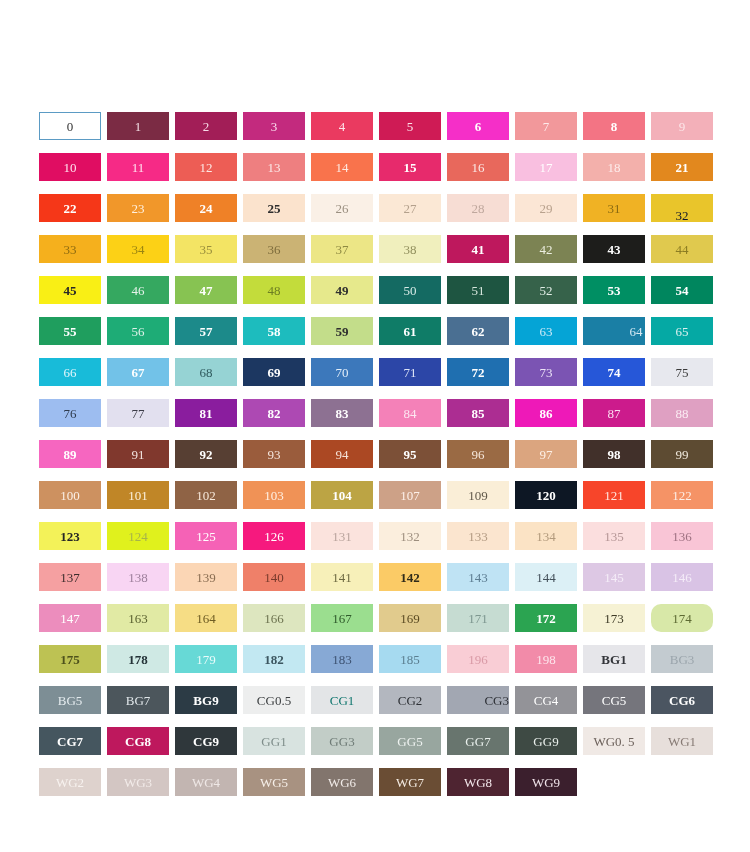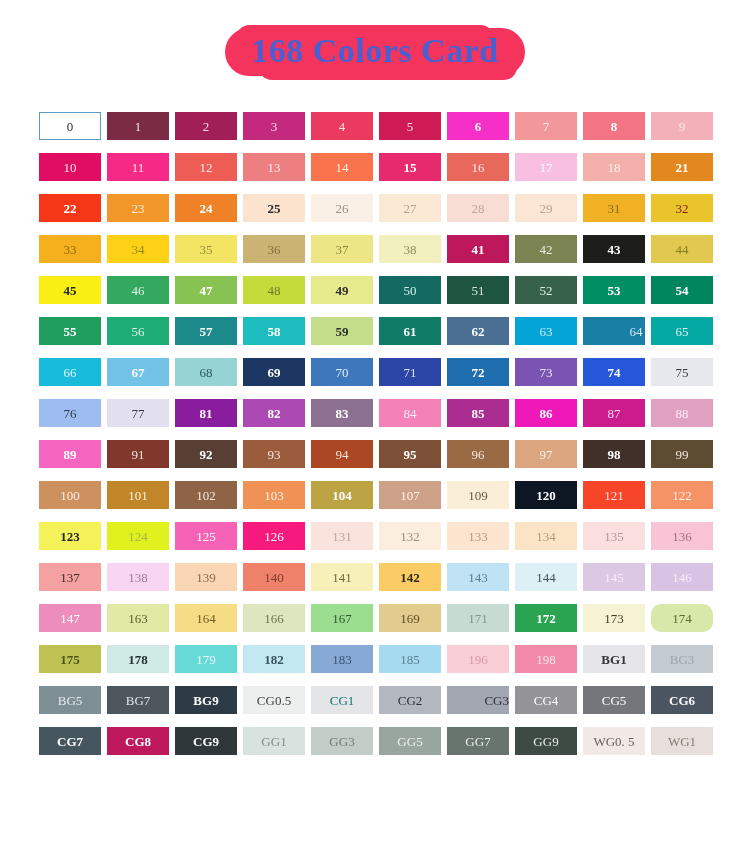--- a/index.html
+++ b/index.html
@@ -99,25 +99,20 @@
     user-select: none;
   }
   .swatch.bold { font-weight: 700; }
   .swatch.outlined { border: 1px solid #5b9bc4; }
 </style>
 </head>
 <body>
 
 <div class="page">
 
-  <div class="title-wrap">
-    <div class="title-banner" style="background: rgb(245, 52, 94);">
-      <span class="title-text" style="color: rgb(74, 95, 208);">168 Colors Card</span>
-    </div>
-  </div>
 
   <div class="grid">
       <div class="row">
         <div class="swatch outlined" style="background: rgb(255, 255, 255); color: rgb(51, 51, 51);">
           <span>0</span>
         </div>
         <div class="swatch" style="background: rgb(123, 43, 68); color: rgb(243, 223, 228);">
           <span>1</span>
         </div>
         <div class="swatch" style="background: rgb(162, 30, 87); color: rgb(247, 220, 231);">
@@ -198,21 +193,21 @@
         </div>
         <div class="swatch" style="background: rgb(247, 221, 212); color: rgb(191, 167, 157);">
           <span>28</span>
         </div>
         <div class="swatch" style="background: rgb(251, 230, 213); color: rgb(184, 161, 141);">
           <span>29</span>
         </div>
         <div class="swatch" style="background: rgb(240, 178, 36); color: rgb(138, 106, 18);">
           <span>31</span>
         </div>
-        <div class="swatch" style="background: rgb(233, 197, 43); color: #7f1d1d;">
+        <div class="swatch" style="background: rgb(233, 197, 43); color: #0f172a; align-items: flex-end;">
           <span>32</span>
         </div>
       </div>
       <div class="row">
         <div class="swatch" style="background: rgb(245, 176, 29); color: rgb(141, 106, 16);">
           <span>33</span>
         </div>
         <div class="swatch" style="background: rgb(252, 209, 22); color: rgb(154, 133, 17);">
           <span>34</span>
         </div>
@@ -616,17 +611,43 @@
           <span>GG7</span>
         </div>
         <div class="swatch" style="background: rgb(62, 74, 68); color: rgb(233, 239, 235);">
           <span>GG9</span>
         </div>
         <div class="swatch" style="background: rgb(240, 233, 229); color: rgb(109, 98, 92);">
           <span>WG0. 5</span>
         </div>
         <div class="swatch" style="background: rgb(231, 223, 219); color: rgb(134, 122, 116);">
           <span>WG1</span>
+        </div>
+      </div>
+      <div class="row">
+        <div class="swatch" style="background: rgb(222, 210, 205); color: rgb(247, 242, 239);">
+          <span>WG2</span>
+        </div>
+        <div class="swatch" style="background: rgb(211, 198, 195); color: rgb(242, 235, 233);">
+          <span>WG3</span>
+        </div>
+        <div class="swatch" style="background: rgb(194, 181, 177); color: rgb(239, 232, 230);">
+          <span>WG4</span>
+        </div>
+        <div class="swatch" style="background: rgb(168, 146, 129); color: rgb(246, 239, 233);">
+          <span>WG5</span>
+        </div>
+        <div class="swatch" style="background: rgb(130, 117, 109); color: rgb(242, 236, 233);">
+          <span>WG6</span>
+        </div>
+        <div class="swatch" style="background: rgb(106, 77, 52); color: rgb(244, 236, 227);">
+          <span>WG7</span>
+        </div>
+        <div class="swatch" style="background: rgb(78, 36, 49); color: rgb(243, 230, 234);">
+          <span>WG8</span>
+        </div>
+        <div class="swatch" style="background: rgb(59, 31, 45); color: rgb(241, 228, 234);">
+          <span>WG9</span>
         </div>
       </div>
     </div>
 
 </div>
 
 </body></html>

